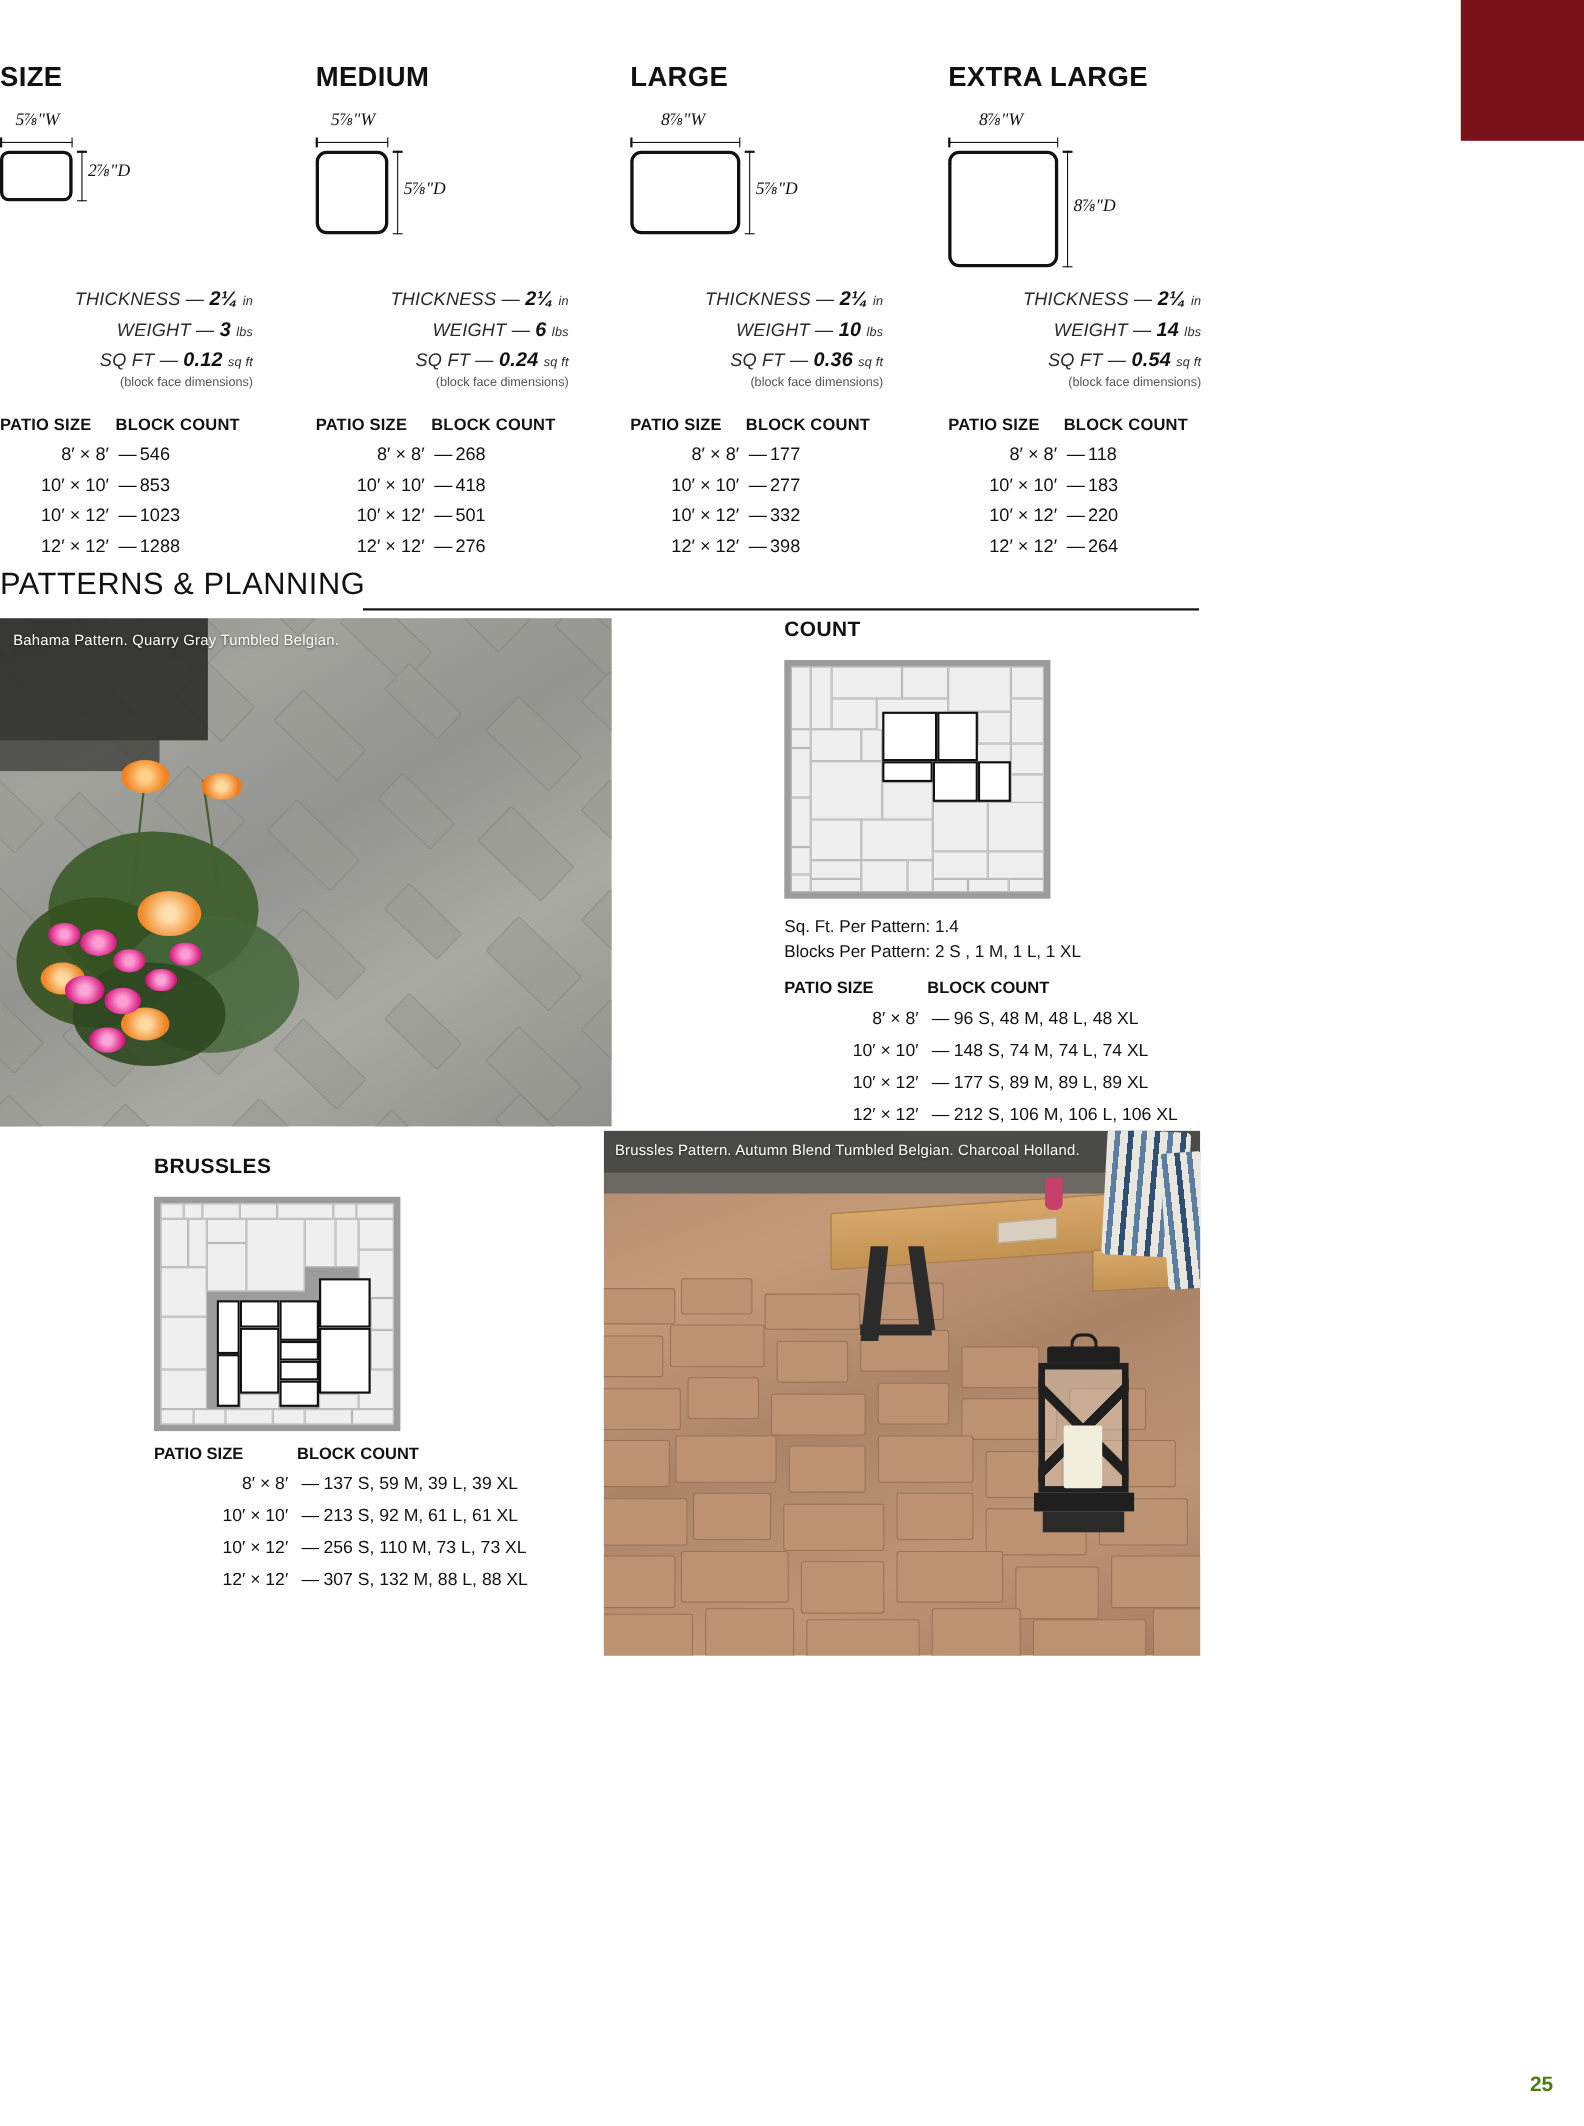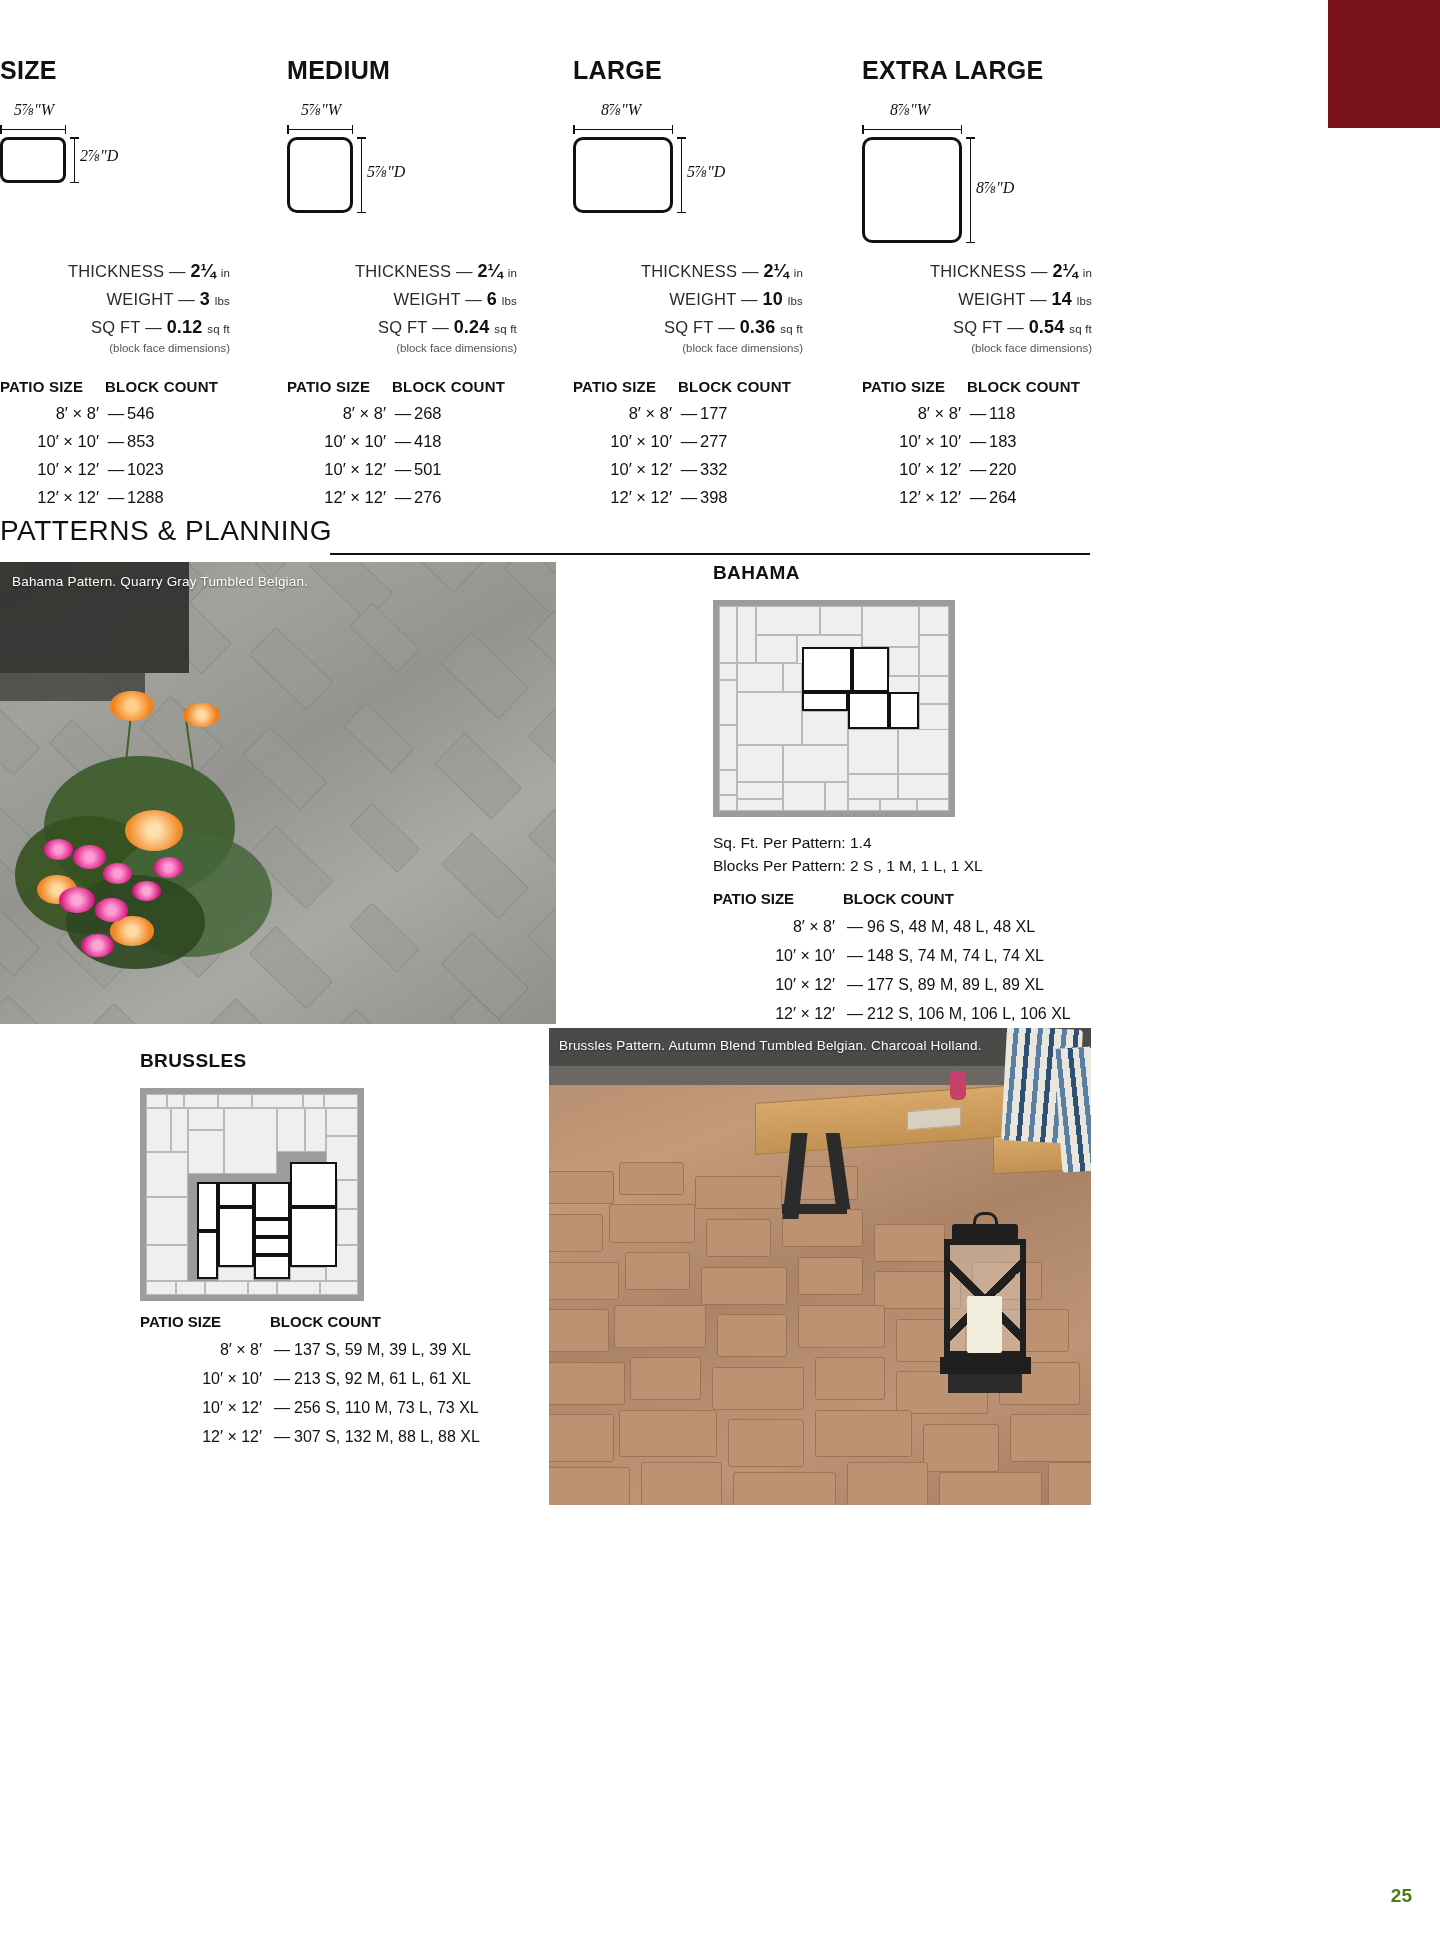--- a/index.html
+++ b/index.html
@@ -61,21 +61,21 @@
   .dbar::after { bottom: 0; }
   .dlabel {
     position: absolute; font-size: 16px; font-style: italic;
     font-family: "Liberation Serif", serif; color: #111; white-space: nowrap;
   }
 
   
   .specs { text-align: right; width: 230px; }
   .spec-line {
     font-size: 16.5px; color: #2a2a2a; letter-spacing: .2px;
-    margin-bottom: 7px; white-space: nowrap; font-weight: 300;
+    margin-bottom: 7px; white-space: nowrap; font-weight: 300; font-style: italic;
   }
   .spec-line .val { font-size: 18px; font-weight: 600; color: #111; }
   .spec-line .unit { font-size: 11.5px; }
   .spec-note { font-size: 11.5px; color: #555; margin-top: -3px; }
 
   
   .ptable { margin-top: 24px; width: 235px; }
   .ptable .hdr {
     display: flex; font-size: 15px; font-weight: bold; letter-spacing: .2px;
     color: #111; margin-bottom: 9px;
@@ -479,21 +479,21 @@
       <div class="flower" style="left:36%; top:64%; width:8%;  height:7%;  background:radial-gradient(circle,#ffa6d8 20%,#d4177f 75%);"></div>
       <div class="flower" style="left:12%; top:50%; width:8%;  height:7%;  background:radial-gradient(circle,#ff9ed4 20%,#d81f86 75%);"></div>
       <div class="flower" style="left:42%; top:56%; width:8%;  height:7%;  background:radial-gradient(circle,#ff9ed4 20%,#d81f86 75%);"></div>
       <div class="flower" style="left:22%; top:82%; width:9%;  height:8%;  background:radial-gradient(circle,#ffa6d8 20%,#d4177f 75%);"></div>
     </div>
 
     <div class="caption" style="left:12px; top:12px;">Bahama Pattern. Quarry Gray Tumbled Belgian.</div>
   </div>
 
   <div class="bahama-col">
-    <div class="pat-title">BAHAMA</div>
+    <div class="pat-title">COUNT</div>
     <div class="pat-diagram">
       <div class="pat-inner">
 
         <div class="tile" style="left:0;    top:0;    width:8%;  height:28%;"></div>
         <div class="tile" style="left:8%;   top:0;    width:8%;  height:28%;"></div>
         <div class="tile" style="left:16%;  top:0;    width:28%; height:14%;"></div>
         <div class="tile" style="left:44%;  top:0;    width:18%; height:14%;"></div>
         <div class="tile" style="left:62%;  top:0;    width:25%; height:20%;"></div>
         <div class="tile" style="left:87%;  top:0;    width:13%; height:14%;"></div>
         <div class="tile" style="left:16%;  top:14%;  width:18%; height:14%;"></div>

